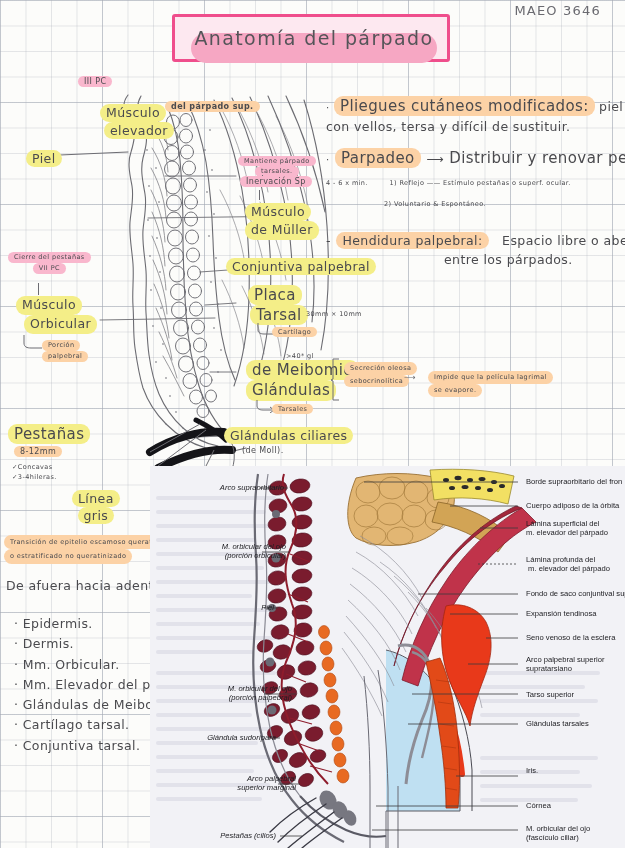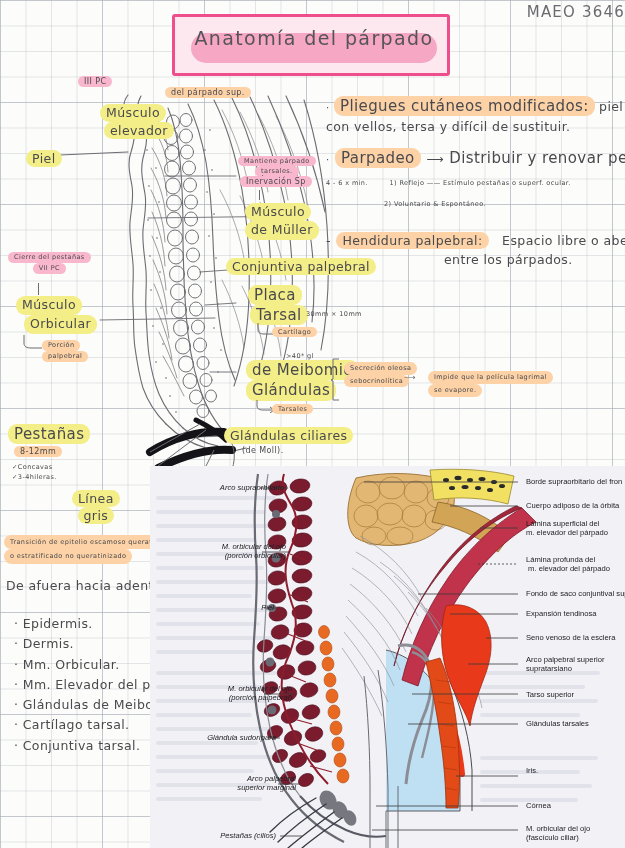--- a/index.html
+++ b/index.html
@@ -27,33 +27,33 @@
   
   .hl { display:inline-block; padding:1px 6px; border-radius:9px;text-align:right; }
   .hl-y { background:#f4ee88; }
   .hl-o { background:#fcd2a6; }
   .hl-p { background:#f9b7cd; }
 
   .abs { position:absolute; }
 
   
   #title-box {
-    position:absolute; left:172px; top:14px; width:278px; height:62px;
+    position:absolute; left:172px; top:14px; width:278px; height:48px;
     border:3px solid #ef4e8c; background:#fde8f0; border-radius:3px;
   }
   #title-pill {
     position:absolute; left:16px; top:16px; width:246px; height:30px;
     background:#f6a7c3; border-radius:15px;
   }
   #title-text {
     position:absolute; left:0; top:10px; width:278px; text-align:center;
     font-size:19px; color:#545458; letter-spacing:1.4px;
   }
   #corner-code {
-    position:absolute; right:0; top:3px; font-size:15px; color:#6a6a70;
+    position:absolute; right:24px; top:3px; font-size:13px; color:#6a6a70;
     letter-spacing:1.2px;
   }
 
   
   .t-lg { font-size:15px; }
   .t-md { font-size:12.5px; }
   .t-sm { font-size:10px; }
   .t-xs { font-size:8px; }
   .t-xxs{ font-size:6.5px; }
   .leaderv{ position:absolute; background:#6c6c72; width:1px; }
@@ -238,21 +238,21 @@
     <path d="M214,450 C208,462 202,474 196,486"></path>
   </g>
 </svg>
 
 <div class="layer">
 
   <div class="abs hw t-xs" style="left:78px;top:76px;">
     <span class="hl hl-p">III PC</span>
   </div>
 
-  <div class="abs hw t-xs" style="left:165px;top:87px;">
+  <div class="abs hw t-xs" style="left:165px;top:101px;font-weight:bold;">
     <span class="hl hl-o">del párpado sup.</span>
   </div>
 
   <div class="abs hw t-md" style="left:100px;top:104px;line-height:1.25;">
     <div><span class="hl hl-y">Músculo</span></div>
     <div style="margin-left:4px;"><span class="hl hl-y">elevador</span></div>
   </div>
 
   <div class="abs hw t-md" style="left:26px;top:150px;">
     <span class="hl hl-y">Piel</span>

